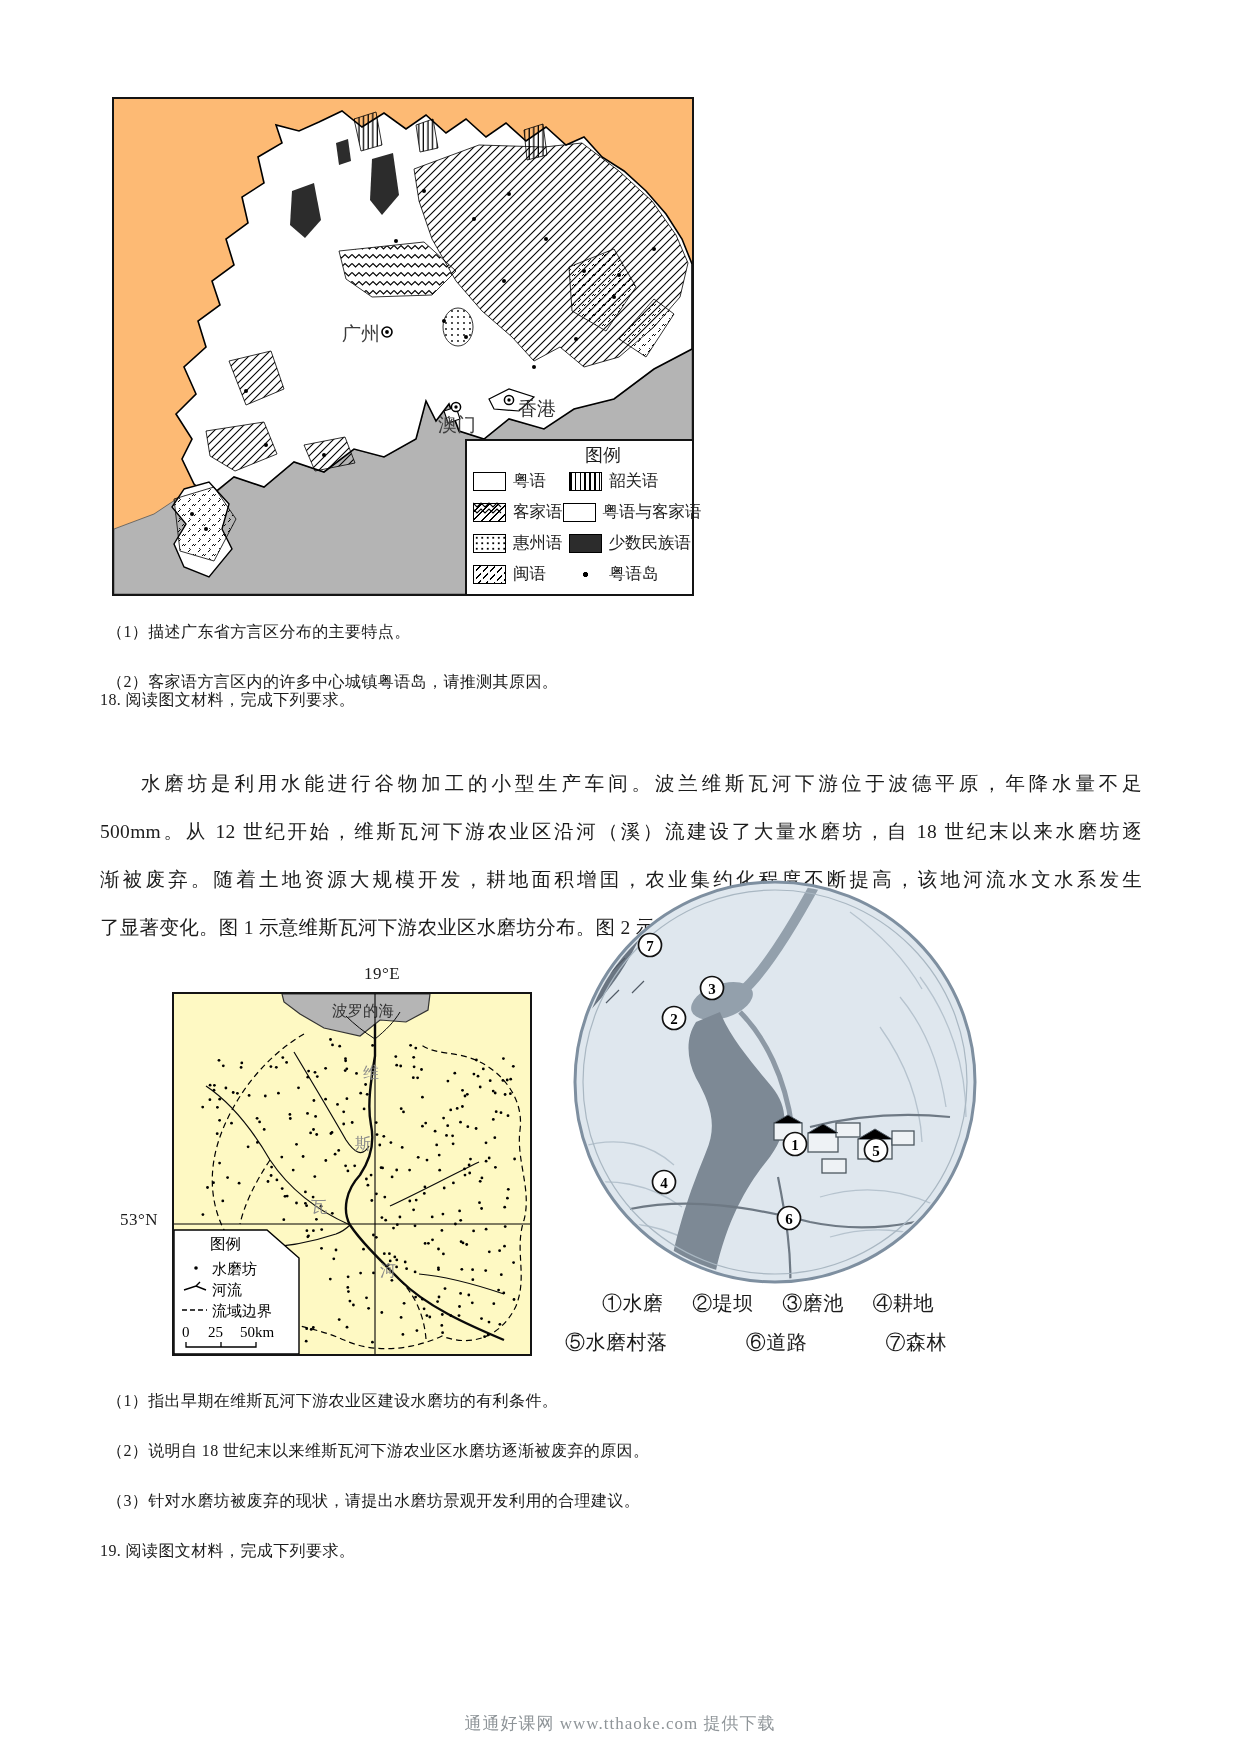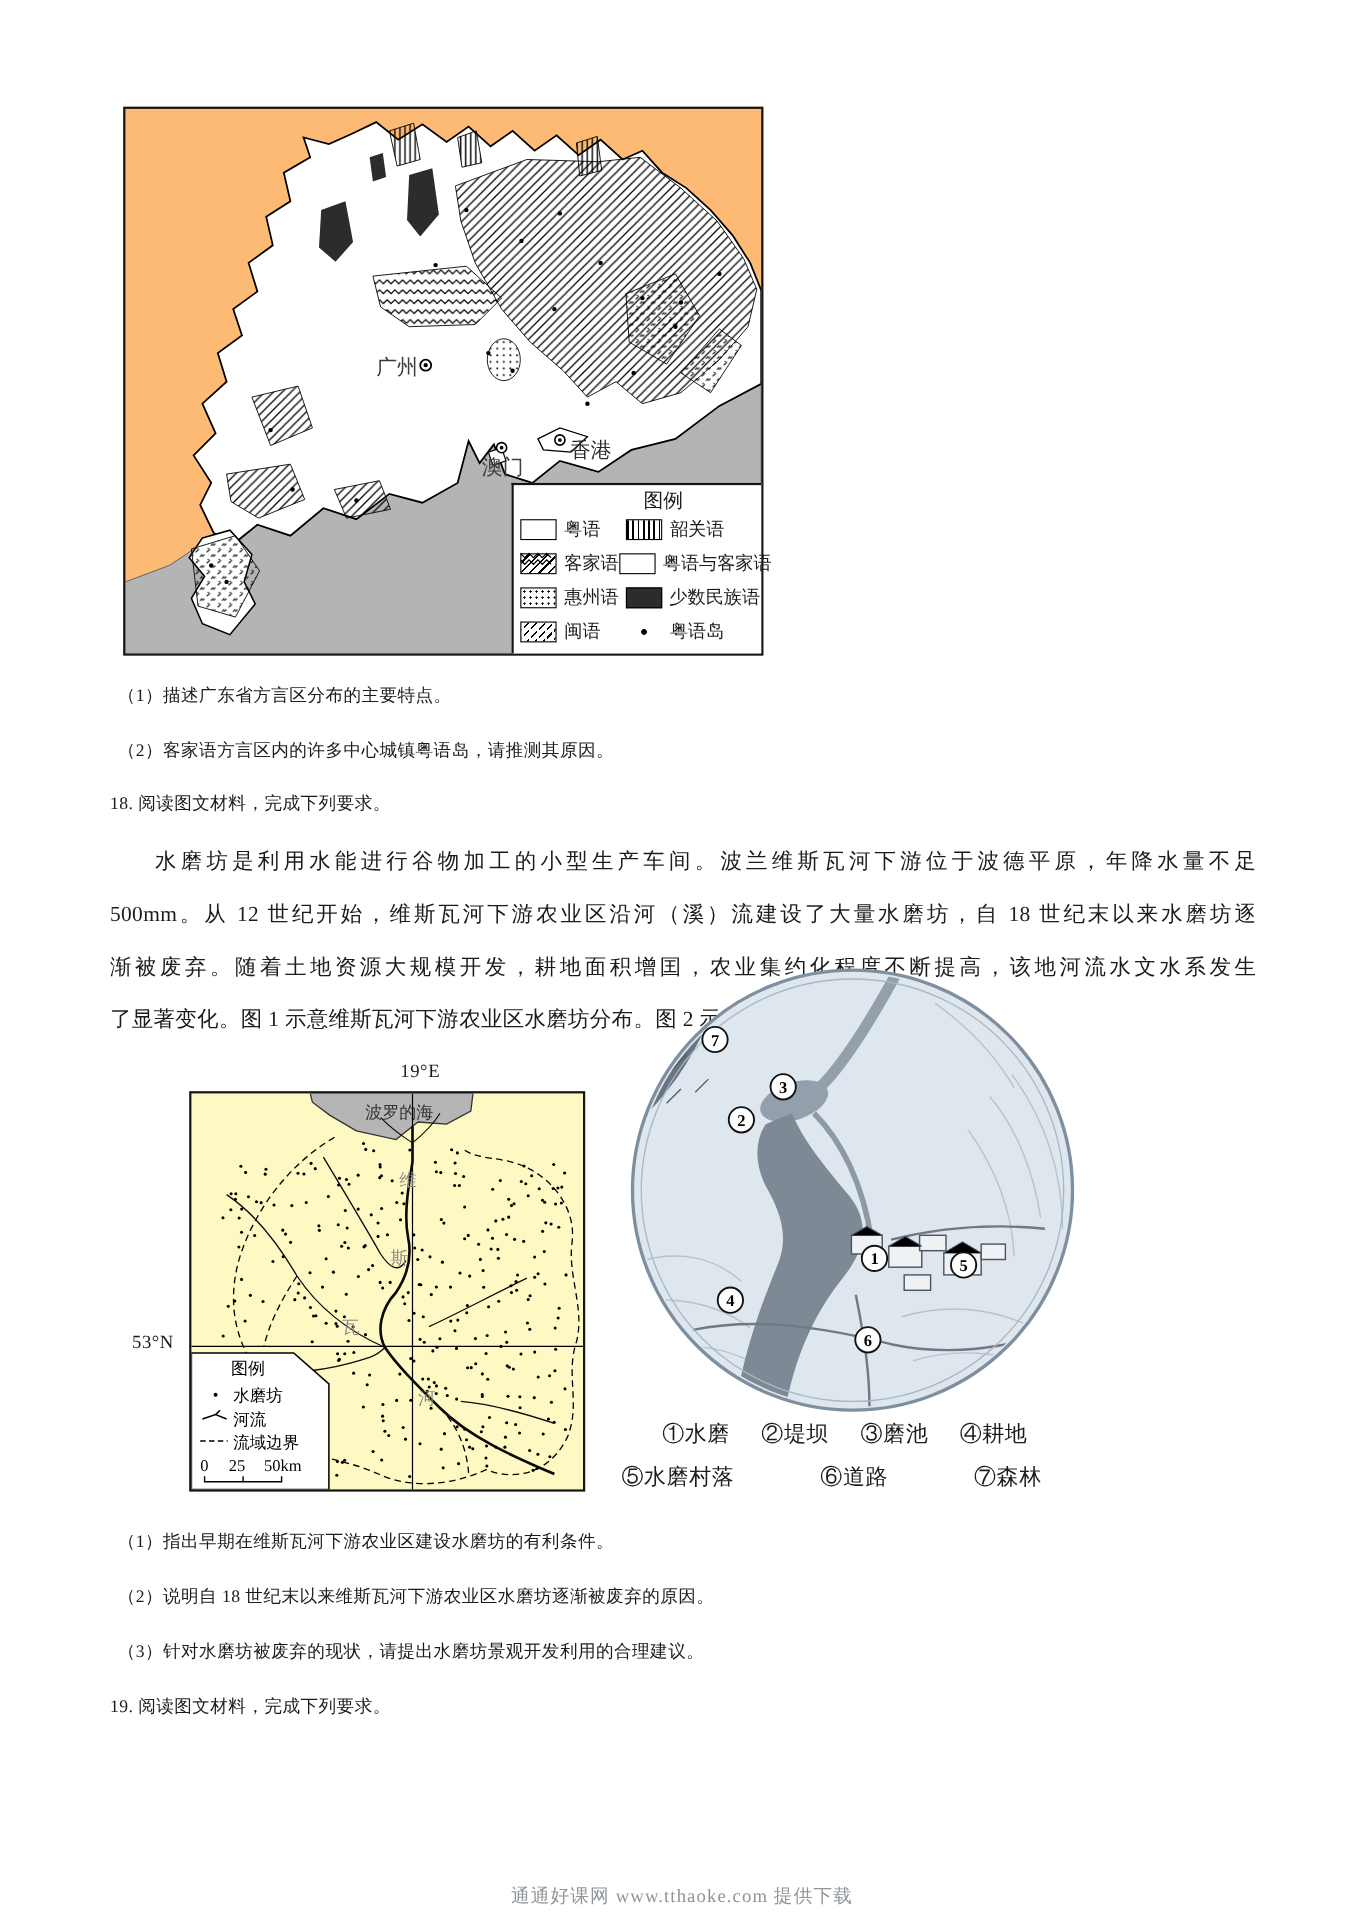--- a/index.html
+++ b/index.html
@@ -198,21 +198,21 @@
           <span class="sw sw-none"></span>
           <span class="lg-label">粤语岛</span>
         </span>
       </div>
     </div>
   </div>
 
   <div class="abs qline" style="left:107px;top:622px;">（1）描述广东省方言区分布的主要特点。</div>
   <div class="abs qline" style="left:107px;top:672px;">（2）客家语方言区内的许多中心城镇粤语岛，请推测其原因。</div>
 
-  <div class="abs qline" style="left:100px;top:720px;"><span>18.</span> <span>阅读图文材料，完成下列要求。</span></div>
+  <div class="abs qline" style="left:100px;top:690px;"><span>18.</span> <span>阅读图文材料，完成下列要求。</span></div>
 
   <div class="abs" style="left:100px;top:760px;width:1042px;">
     <div class="para-line" style="text-indent:2.1em;">水磨坊是利用水能进行谷物加工的小型生产车间。波兰维斯瓦河下游位于波德平原，年降水量不足</div>
     <div class="para-line">500mm。从 12 世纪开始，维斯瓦河下游农业区沿河（溪）流建设了大量水磨坊，自 18 世纪末以来水磨坊逐</div>
     <div class="para-line">渐被废弃。随着土地资源大规模开发，耕地面积增囯，农业集约化程度不断提高，该地河流水文水系发生</div>
     <div class="para-line last">了显著变化。图 1 示意维斯瓦河下游农业区水磨坊分布。图 2 示意水磨坊景观。</div>
   </div>
 
   <div class="abs geo-label" style="left:352px;top:964px;width:60px;text-align:center;">19°E</div>
   <div class="abs geo-label" style="left:120px;top:1210px;">53°N</div>

